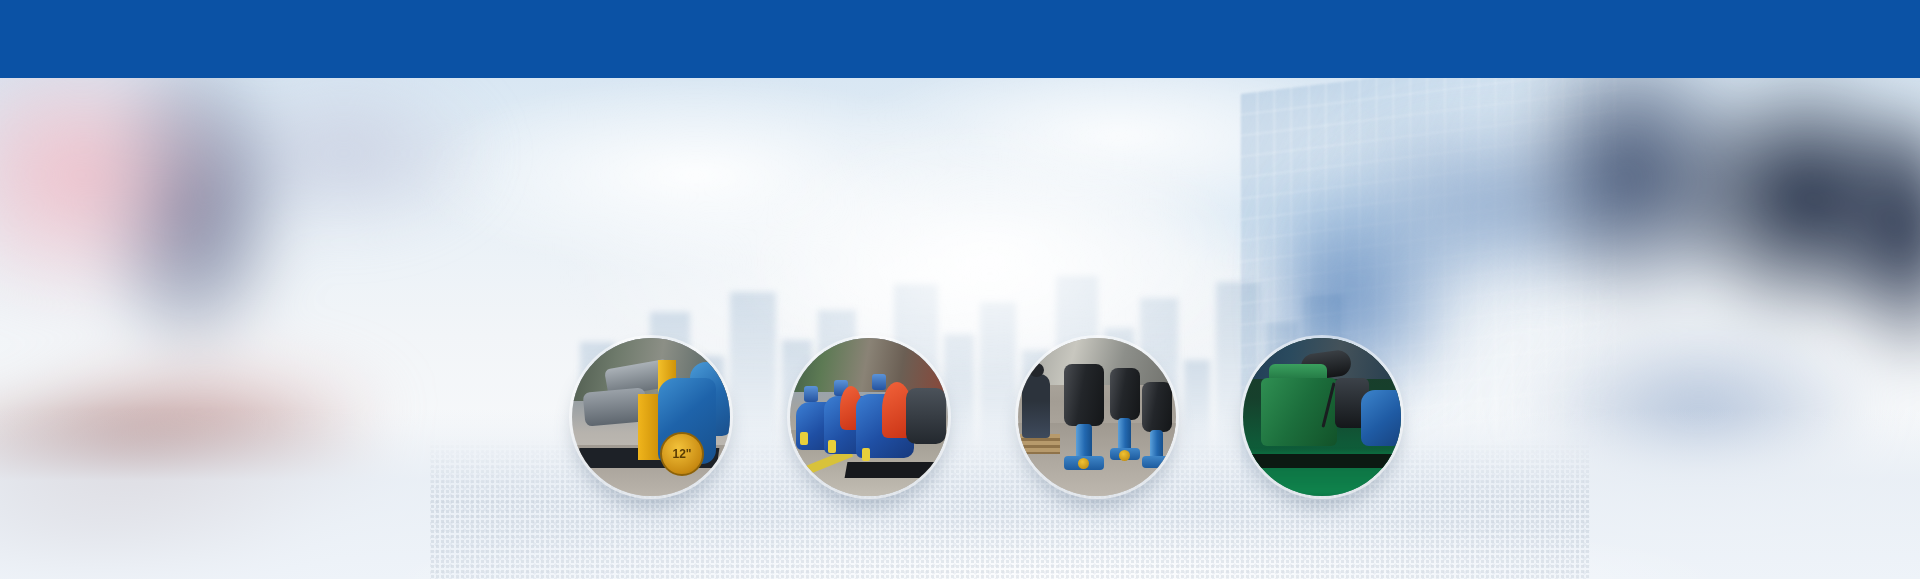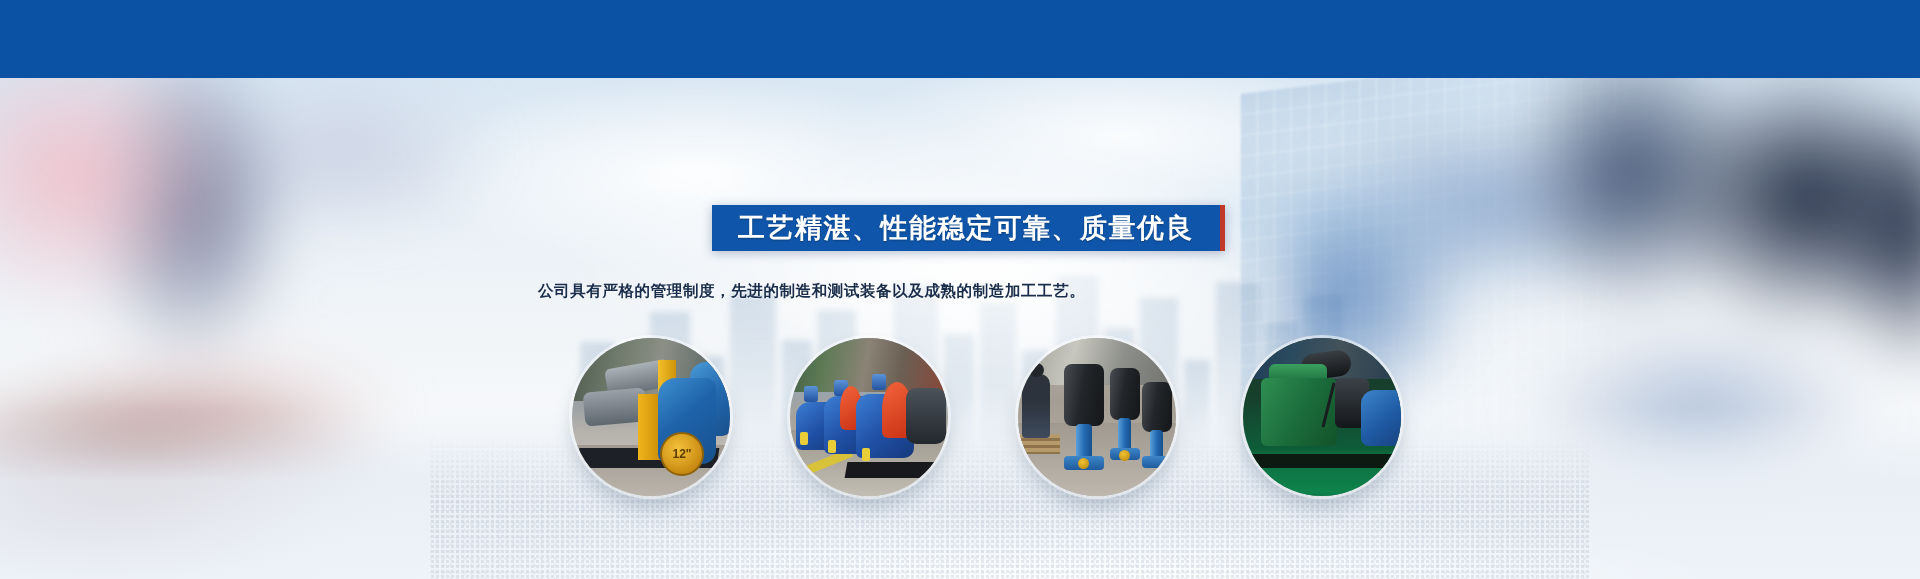--- a/index.html
+++ b/index.html
@@ -324,28 +324,21 @@
   <div class="bg-tower"></div>
   <div class="bg-haze"></div>
   <div class="bg-blur-left"></div>
   <div class="bg-blur-right"></div>
   <div class="bg-ground">
     <div class="bg-speck"></div>
   </div>
 
   <div id="topbar" style="background: rgb(11, 82, 165); height: 78px;"></div>
 
-  <div class="headline-wrap">
-    <div class="headline-box" style="background: rgb(15, 86, 171);">
-      <span class="headline-text" style="color: rgb(255, 255, 255);">工艺精湛、性能稳定可靠、质量优良</span>
-    </div>
-    <div class="headline-accent" style="background: rgb(192, 57, 43);"></div>
-  </div>
-
-  <div class="subtitle" style="color: rgb(26, 45, 74);">公司具有严格的管理制度，先进的制造和测试装备以及成熟的制造加工工艺。</div>
+
 
   <div class="photo-row">
 
     <div class="photo p1" id="ph0" style="left: 572px; top: 338px; width: 158px; height: 158px;">
       <div class="scene">
         <div class="wall"></div>
         <div class="floor"></div>
         <div class="base"></div>
         <div class="motor2"></div>
         <div class="motor"></div>

